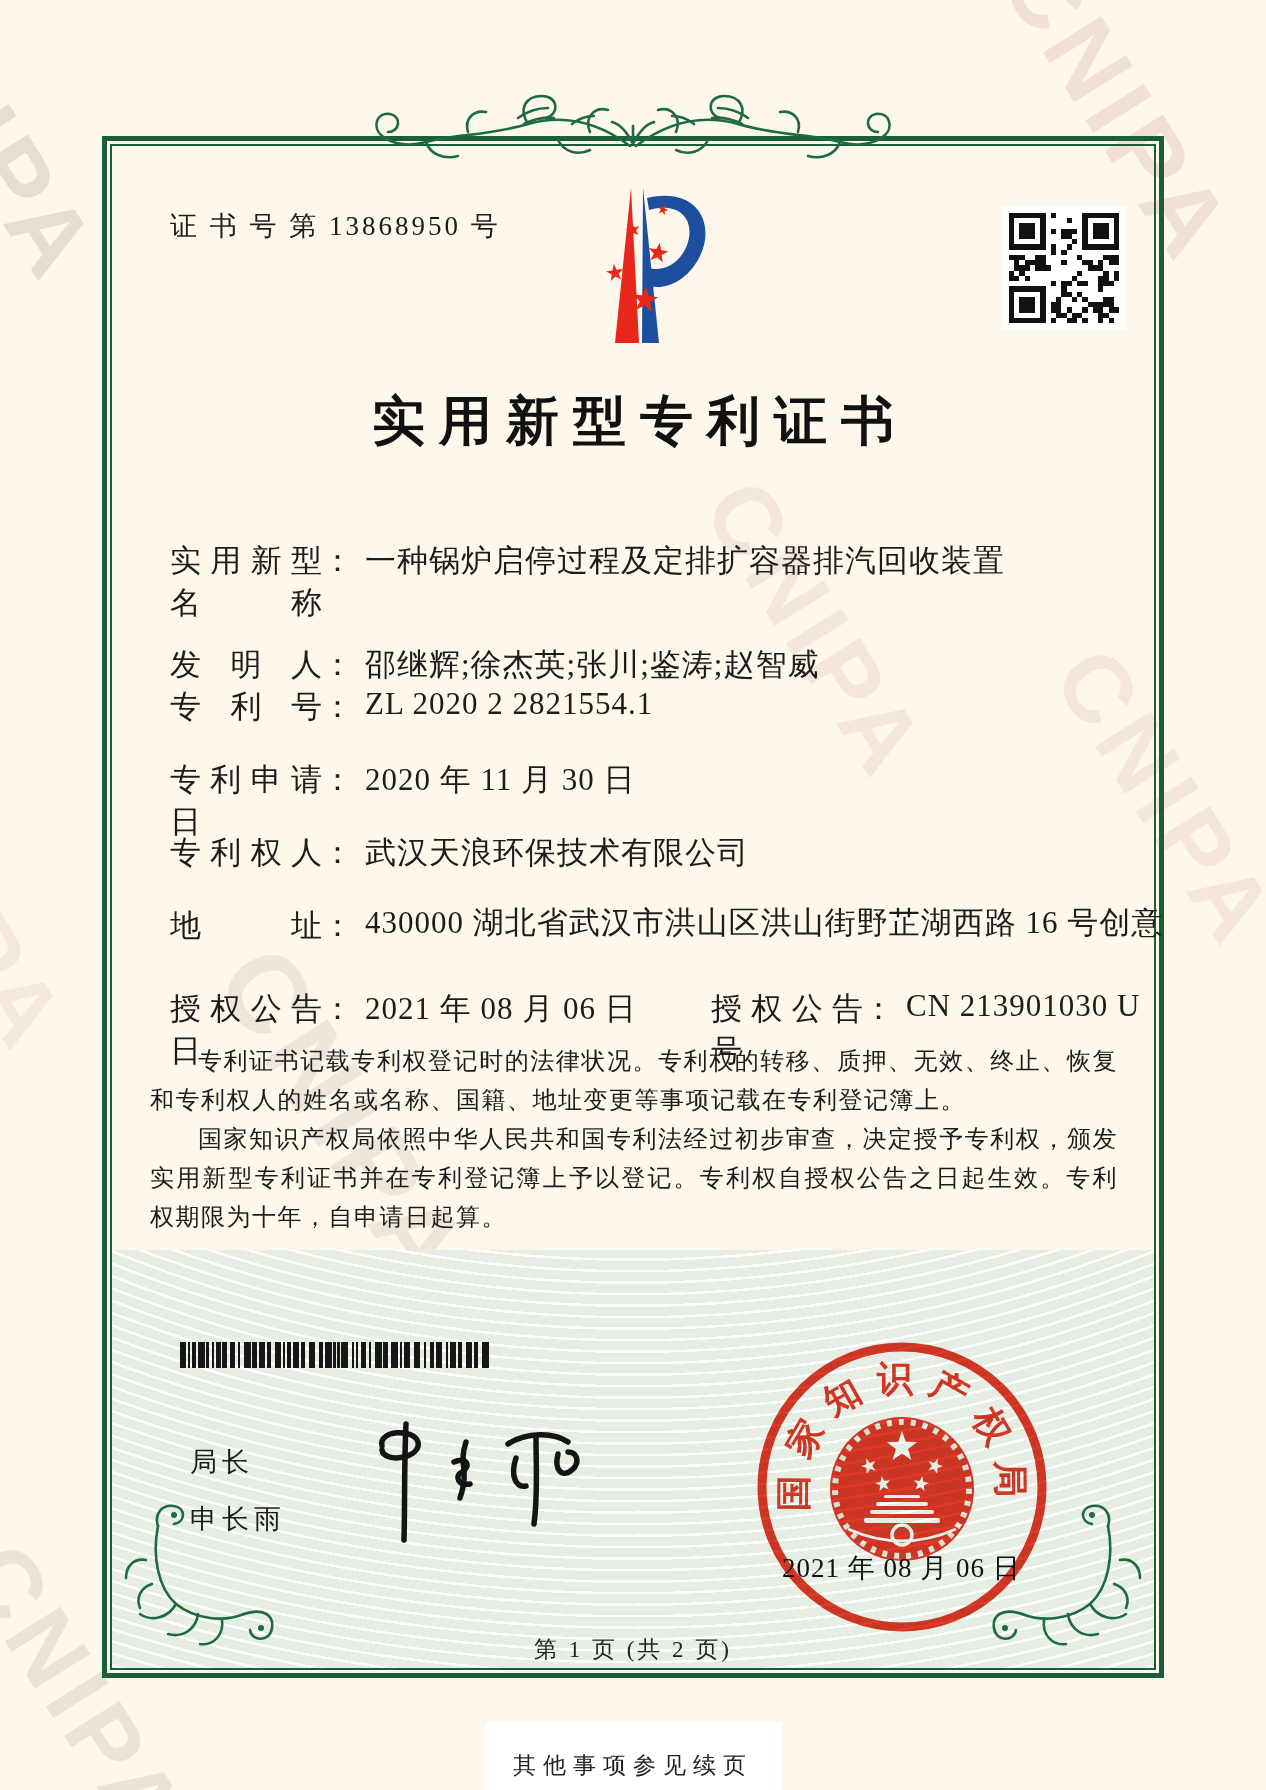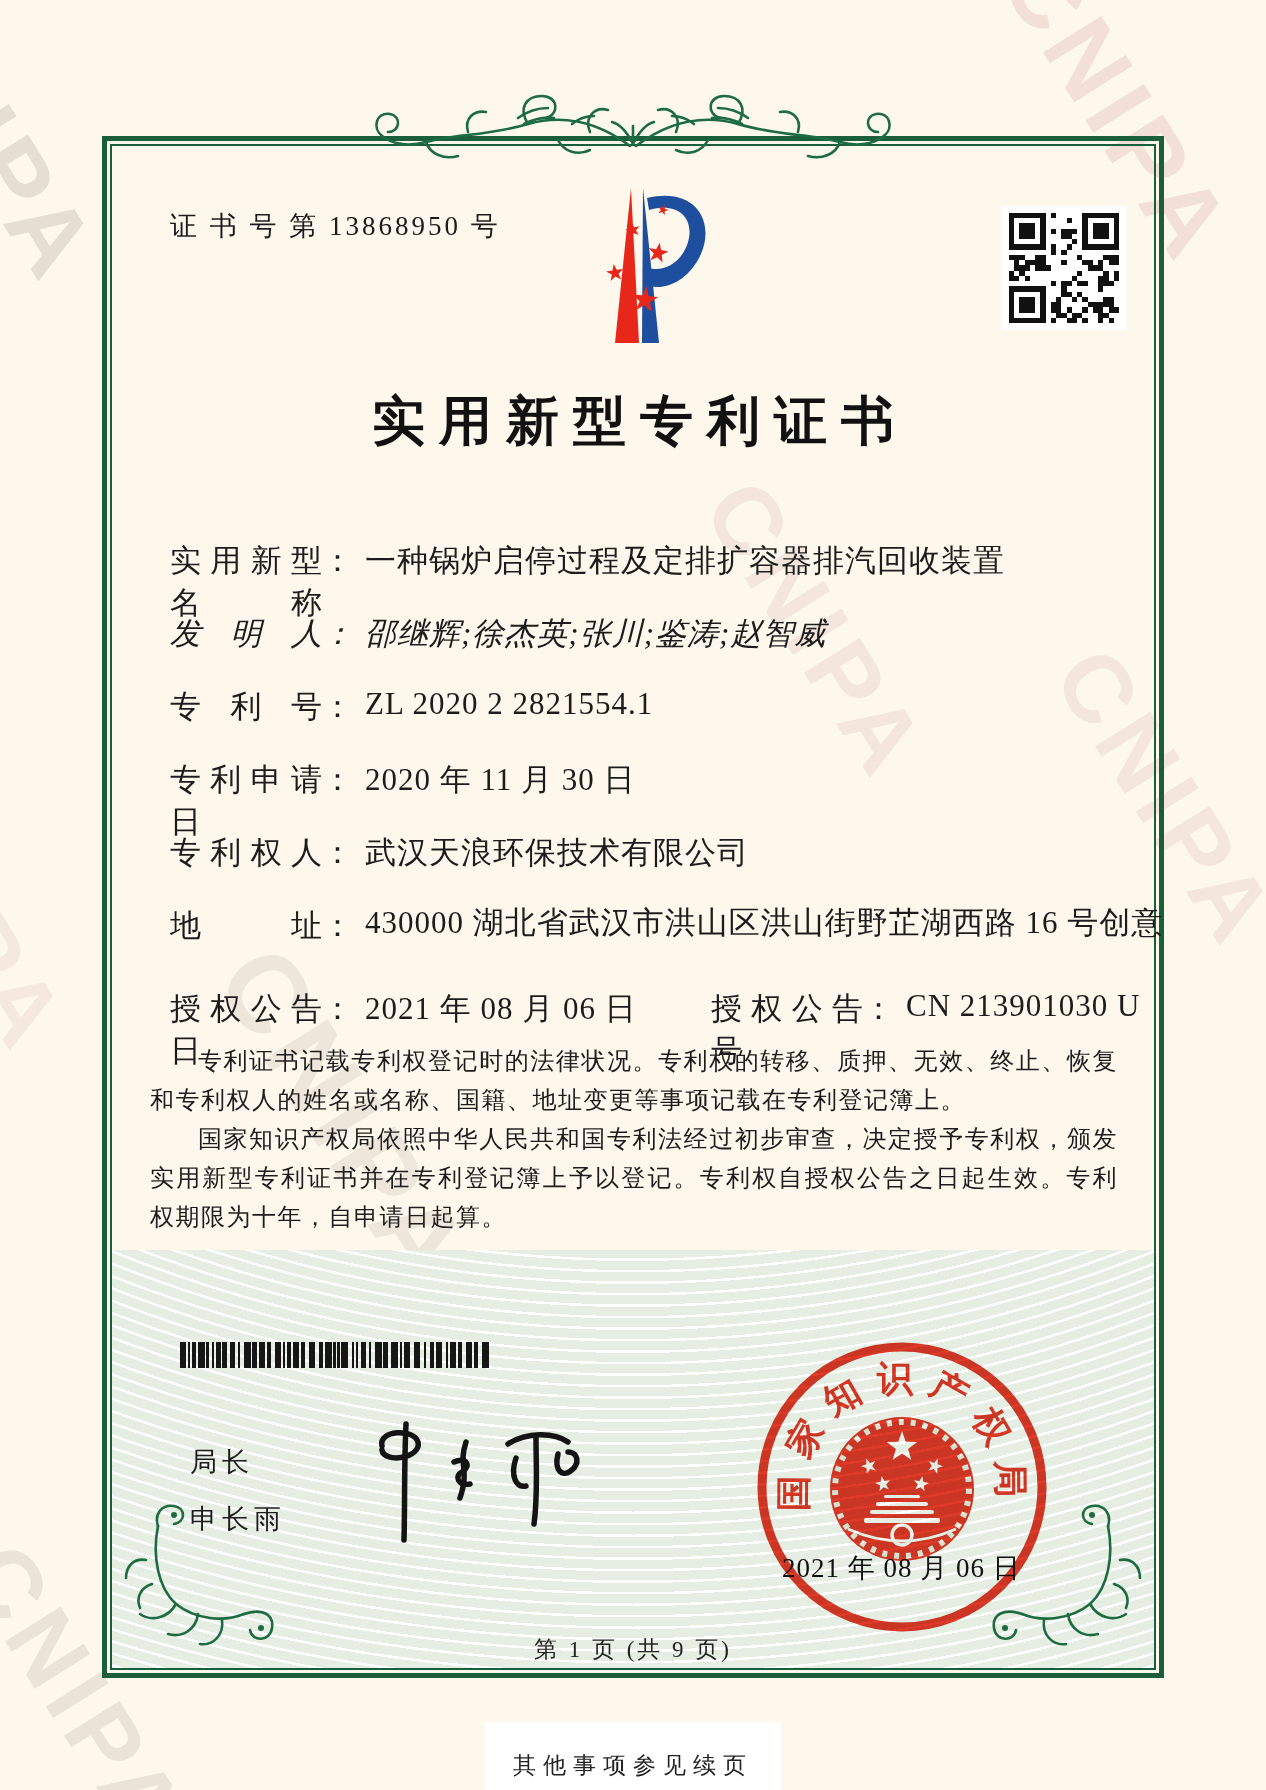--- a/index.html
+++ b/index.html
@@ -56,21 +56,21 @@
     text-align:center;font-size:53px;font-weight:900;
     letter-spacing:14px;text-indent:14px;color:#111;
   }
   
   .frow{position:absolute;z-index:3;left:170px;font-size:31px;display:flex;align-items:flex-start;}
   .flabel{display:inline-block;width:152px;text-align:justify;text-align-last:justify;}
   .fcolon{display:inline-block;margin:0 2px 0 0;}
   .fvalue{display:inline-block;margin-left:10px;letter-spacing:1px;}
   .addr-lines div{line-height:36px;}
   .row-name{top:540px;}
-  .row-inventor{top:613px;font-style:italic;}
+  .row-inventor{top:644px;}
   .row-patent-no{top:686px;}
   .row-filing{top:759px;}
   .row-patentee{top:832px;}
   .row-address{top:905px;}
   .row-grant-date{top:988px;}
   .row-grant-no{top:988px;left:711px;}
   
   .body-text{
     position:absolute;z-index:3;left:150px;top:1042px;width:968px;
     font-size:24px;line-height:39px;letter-spacing:1.5px;text-align:justify;
@@ -382,16 +382,16 @@
         <rect x="118" y="173" width="64" height="4" rx="2"></rect>
         <rect x="112" y="181" width="76" height="5" rx="2"></rect>
       </g>
       <circle cx="150" cy="198" r="10" fill="none" stroke="#ffffff" stroke-width="3.5"></circle>
       <path d="M96,192 Q150,216 204,192" fill="none" stroke="#ffffff" stroke-width="3"></path>
     </g>
   </svg>
 
   <div class="seal-date">2021 年 08 月 06 日</div>
 
-  <div class="page-info">第 1 页 (共 9 页)</div>
+  <div class="page-info">第 1 页 (共 2 页)</div>
   <div class="continuation">其他事项参见续页</div>
 
 </div>
 
 </body></html>

